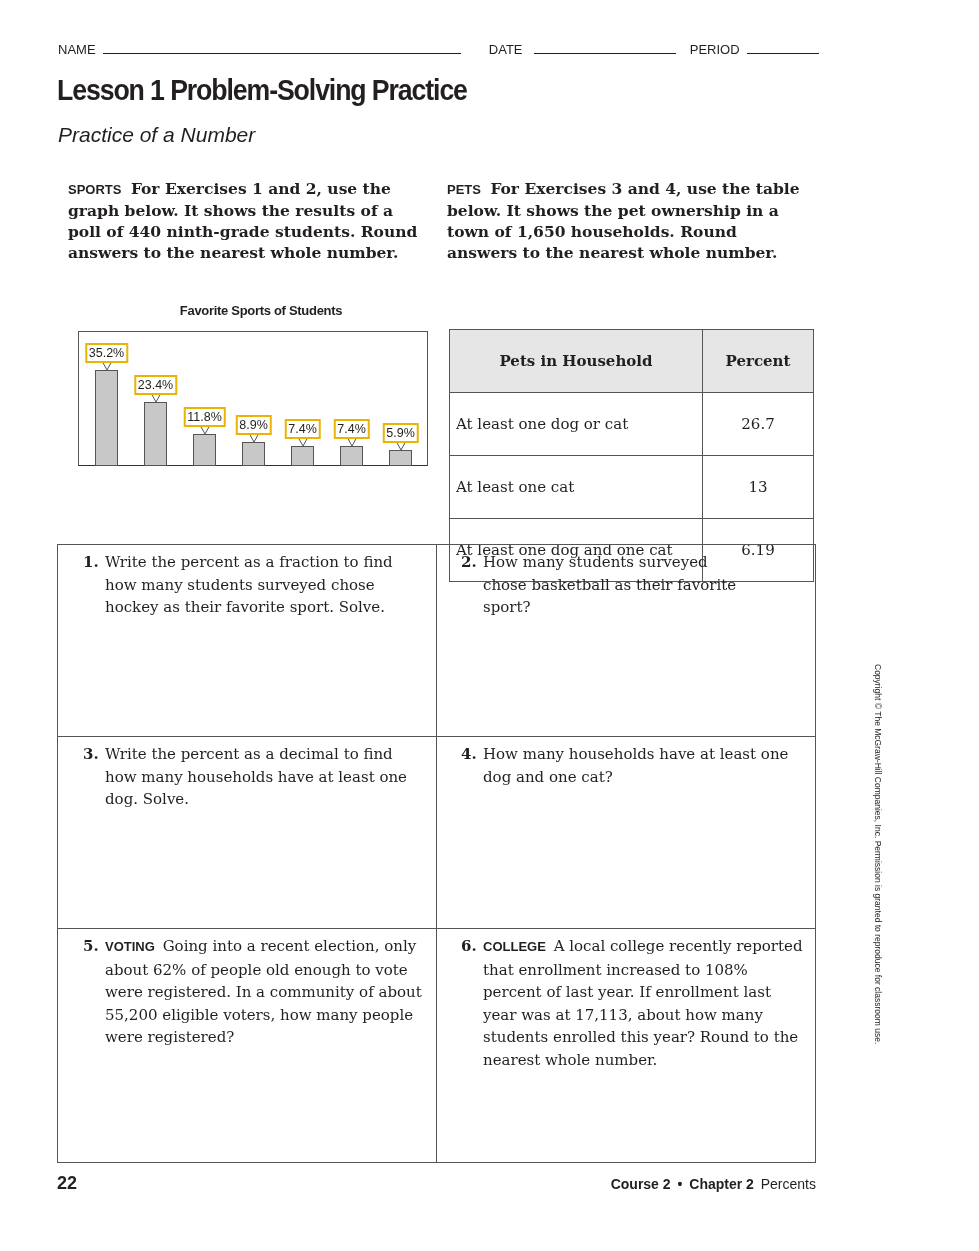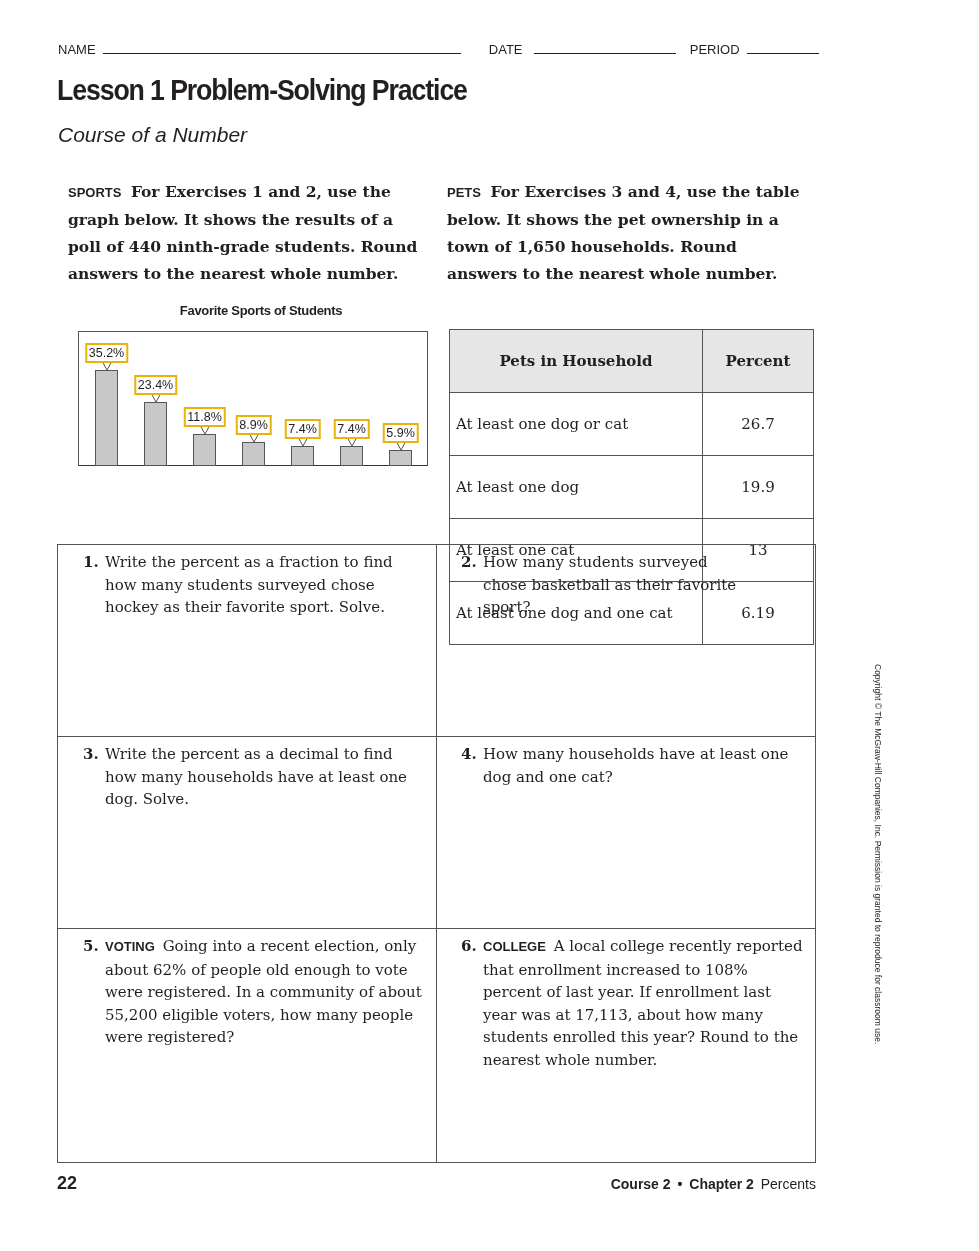--- a/index.html
+++ b/index.html
@@ -6,21 +6,21 @@
   body { width: 979px; height: 1251px; position: relative; overflow: hidden; color: #231f20; }
   .abs { position: absolute; }
 
   
   .hdr { top: 41px; left: 58px; font-size: 13px; font-family: "Liberation Sans", sans-serif; letter-spacing: 0; }
   .hdr .line { display: inline-block; border-bottom: 1px solid #231f20; height: 12px; vertical-align: baseline; }
 
   .title { top: 74px; left: 57px; font-family: "Liberation Sans", sans-serif; font-weight: bold; font-size: 29px; letter-spacing: -1.2px; transform: scaleX(0.92); transform-origin: left; }
   .subtitle { top: 123px; left: 58px; font-family: "Liberation Sans", sans-serif; font-style: italic; font-size: 21px; }
 
-  .intro { font-family: "DejaVu Serif", serif; font-weight: bold; font-size: 15.5px; line-height: 27px; }
+  .intro { font-family: "DejaVu Serif", serif; font-weight: bold; font-size: 15.5px; line-height: 21px; }
   .intro .tag { font-family: "Liberation Sans", sans-serif; font-weight: bold; font-size: 13px; margin-right: 4px; }
   .intro-left { top: 178px; left: 68px; width: 355px; }
   .intro-right { top: 178px; left: 447px; width: 360px; }
 
   
   .chart-title { top: 303px; left: 86px; width: 350px; text-align: center; font-family: "Liberation Sans", sans-serif; font-weight: bold; font-size: 13px; letter-spacing: -0.3px; }
   .chart-frame { top: 331px; left: 78px; width: 350px; height: 135px; border: 1px solid #555; border-bottom: 1.5px solid #333; box-sizing: border-box; }
   .bar { position: absolute; width: 23px; background: #c8c8c8; border: 1px solid #555; box-sizing: border-box; }
   .bar-label { position: absolute; font-family: "Liberation Sans", sans-serif; font-size: 12.5px; background: #fff; border: 2px solid #eab308; padding: 0 2px; line-height: 16px; white-space: nowrap; transform: translateX(-50%); }
   .pointer { position: absolute; width: 0; height: 0; transform: translateX(-50%); }
@@ -53,21 +53,21 @@
 <div class="abs hdr">
   <span>NAME</span>
   <span class="line" style="width:358px;margin-left:4px;"></span>
   <span style="margin-left:24px;">DATE</span>
   <span class="line" style="width:142px;margin-left:8px;"></span>
   <span style="margin-left:10px;">PERIOD</span>
   <span class="line" style="width:72px;margin-left:4px;"></span>
 </div>
 
 <div class="abs title">Lesson 1 Problem-Solving Practice</div>
-<div class="abs subtitle">Course of a Number</div>
+<div class="abs subtitle">Practice of a Number</div>
 
 <div class="abs intro intro-left">
   <span class="tag">SPORTS</span>
   <span>For Exercises 1 and 2, use the graph below. It shows the results of a poll of 440 ninth-grade students. Round answers to the nearest whole number.</span>
 </div>
 <div class="abs intro intro-right">
   <span class="tag">PETS</span>
   <span>For Exercises 3 and 4, use the table below. It shows the pet ownership in a town of 1,650 households. Round answers to the nearest whole number.</span>
 </div>
 
@@ -131,24 +131,20 @@
       <th>Pets in Household</th>
       <th>Percent</th>
     </tr>
   </thead>
   <tbody>
     <tr>
       <td>At least one dog or cat</td>
       <td class="pct">26.7</td>
     </tr>
     <tr>
-      <td>At least one dog</td>
-      <td class="pct">19.9</td>
-    </tr>
-    <tr>
       <td>At least one cat</td>
       <td class="pct">13</td>
     </tr>
     <tr>
       <td>At least one dog and one cat</td>
       <td class="pct">6.19</td>
     </tr>
   </tbody>
 </table>
 

